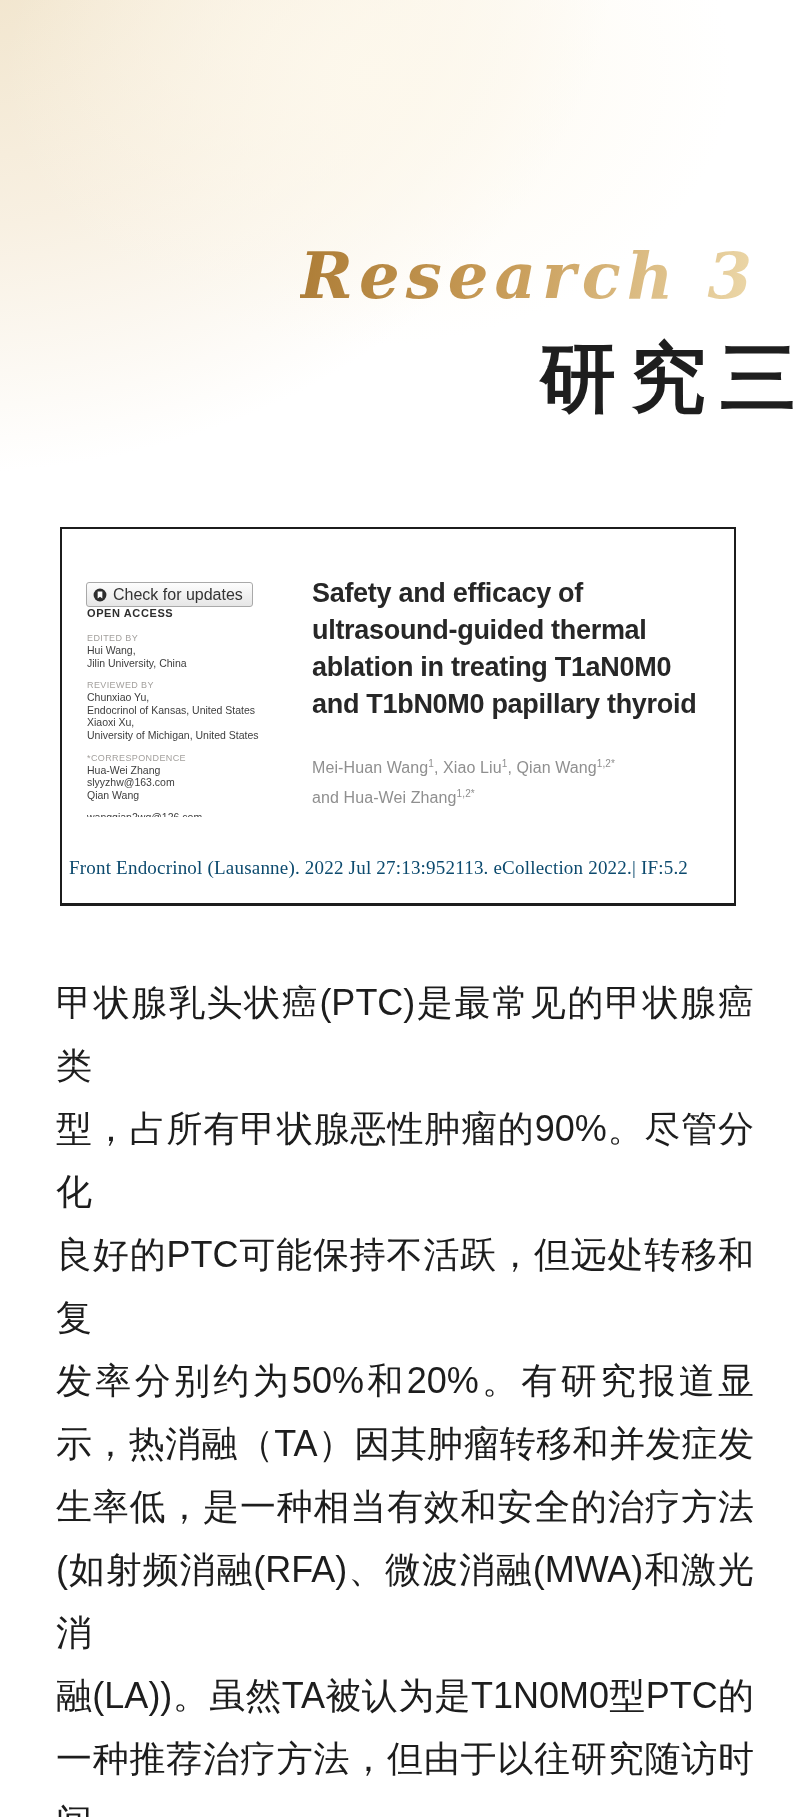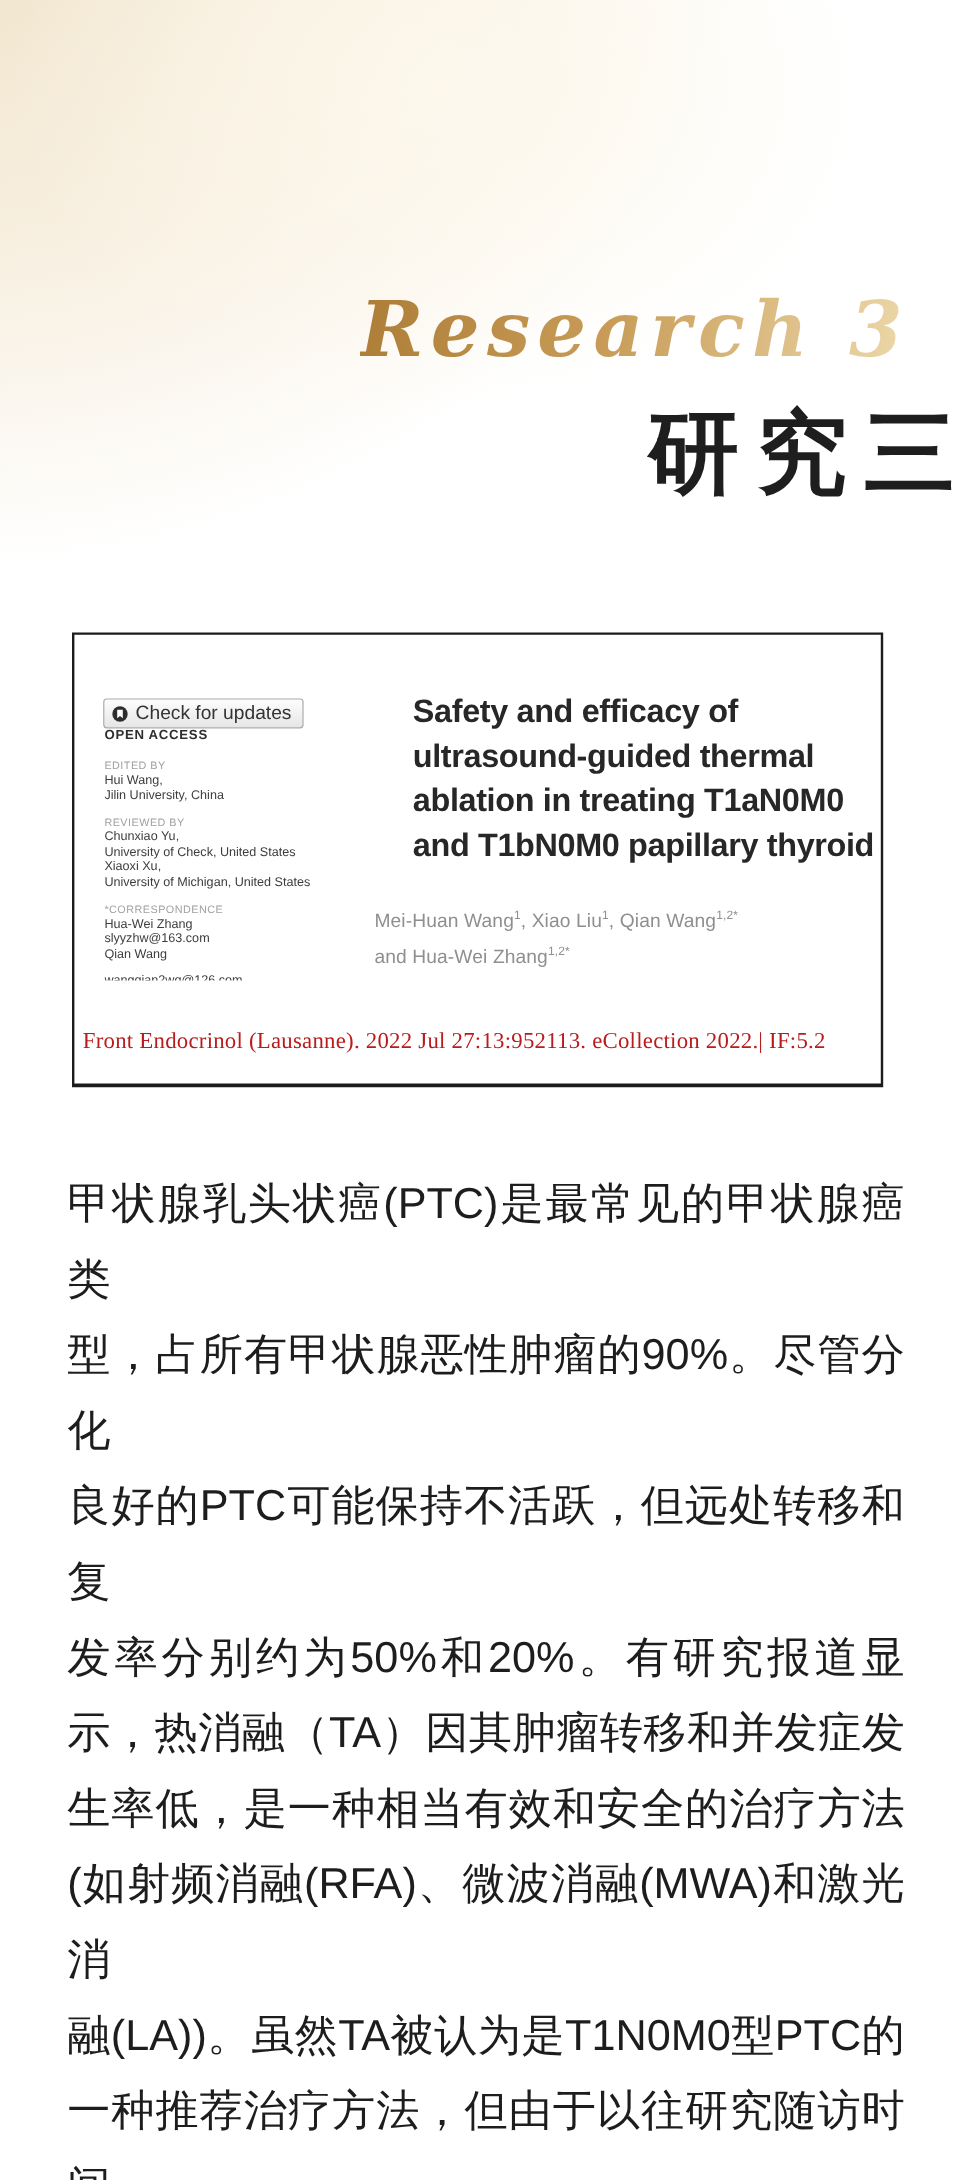--- a/index.html
+++ b/index.html
@@ -56,34 +56,34 @@
   .meta-group{margin-bottom:10px;}
   .meta-label{
     font-size:9px;color:#a3a09d;letter-spacing:0.4px;line-height:12px;
   }
   .meta-group .line{
     font-size:10.5px;color:#3d3d3d;line-height:12.6px;white-space:nowrap;
   }
   .clipped-line{
     height:6px;overflow:hidden;font-size:10.5px;color:#3d3d3d;line-height:12px;
   }
-  .title-col{position:absolute;left:250px;top:46px;width:412px;margin-left:32px;}
+  .title-col{position:absolute;left:250px;top:46px;width:412px;}
   .title-col .line{
     font-size:27px;line-height:37px;font-weight:600;color:#272727;
     letter-spacing:-0.3px;white-space:nowrap;
   }
   .authors{
     position:absolute;left:250px;top:222px;width:412px;
     font-size:16px;line-height:26px;color:#8f8f8f;letter-spacing:0.1px;
   }
   .authors sup{font-size:10px;}
   .citation{
     position:absolute;left:7px;bottom:24px;width:662px;
     font-family:"Liberation Serif","DejaVu Serif", serif;
-    font-size:19px;color:#b91c1c;letter-spacing:0.2px;white-space:nowrap;
+    font-size:19px;color:#0c4a6e;letter-spacing:0.2px;white-space:nowrap;
   }
   
   .para{
     position:absolute;left:56px;top:971px;width:698px;z-index:2;
     font-size:36px;line-height:63px;color:#1d1d1d;
     font-family:"Liberation Sans", sans-serif;
   }
   .para .line{
     text-align:justify;text-align-last:justify;-moz-text-align-last:justify;
     white-space:normal;
@@ -115,21 +115,21 @@
     <div class="open-access">OPEN ACCESS</div>
     <div>
         <div class="meta-group">
           <div class="meta-label">EDITED BY</div>
           <div class="line">Hui Wang,</div>
           <div class="line">Jilin University, China</div>
         </div>
         <div class="meta-group">
           <div class="meta-label">REVIEWED BY</div>
           <div class="line">Chunxiao Yu,</div>
-          <div class="line">University of Check, United States</div>
+          <div class="line">Endocrinol of Kansas, United States</div>
           <div class="line">Xiaoxi Xu,</div>
           <div class="line">University of Michigan, United States</div>
         </div>
         <div class="meta-group">
           <div class="meta-label">*CORRESPONDENCE</div>
           <div class="line">Hua-Wei Zhang</div>
           <div class="line">slyyzhw@163.com</div>
           <div class="line">Qian Wang</div>
         </div>
       </div>

